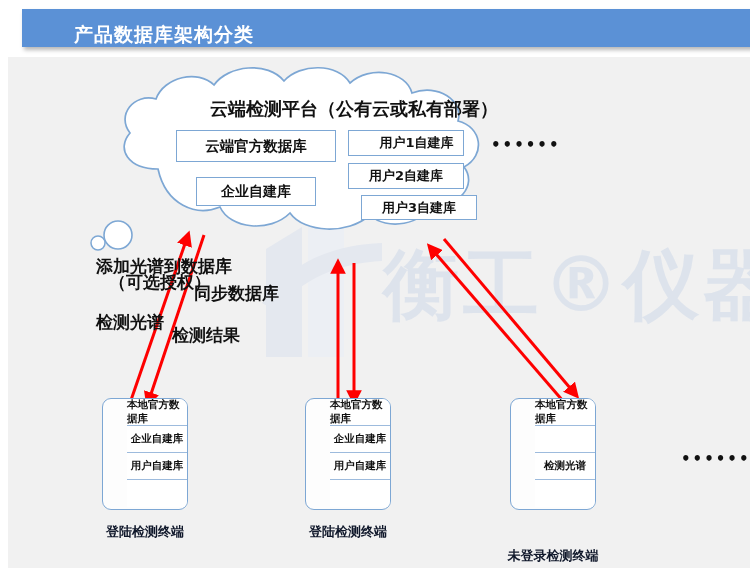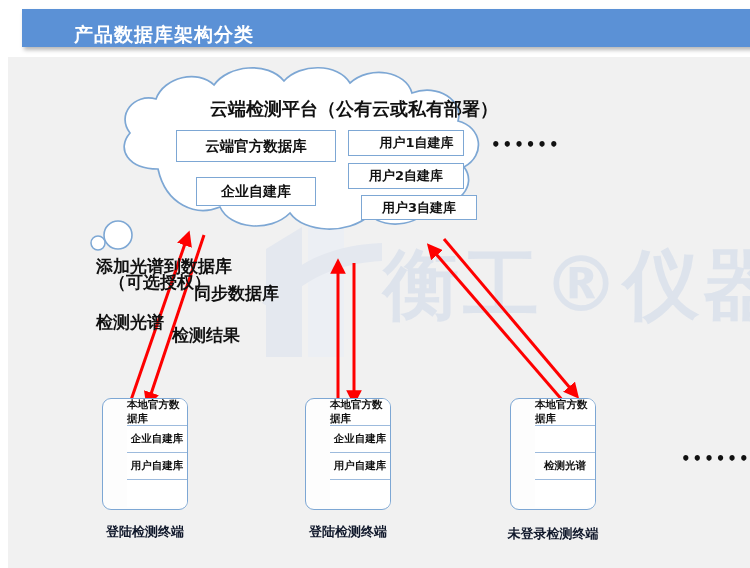--- a/index.html
+++ b/index.html
@@ -111,21 +111,21 @@
   .tcaption{
     position:absolute;width:150px;text-align:center;
     font-size:13px;font-weight:bold;color:#0f172a;
     font-family:"DejaVu Sans","Liberation Sans",sans-serif;
   }
   .t1{left:94px;top:341px;}
   .t2{left:297px;top:341px;}
   .t3{left:502px;top:341px;}
   .c1{left:62px;top:466px;}
   .c2{left:265px;top:466px;}
-  .c3{left:470px;top:468px;}
+  .c3{left:470px;top:490px;}
 </style>
 </head>
 <body>
 
 <div id="root">
 
   <div class="header-wrap">
     <div class="title-bar">
       <div class="title-text">产品数据库架构分类</div>
     </div>

